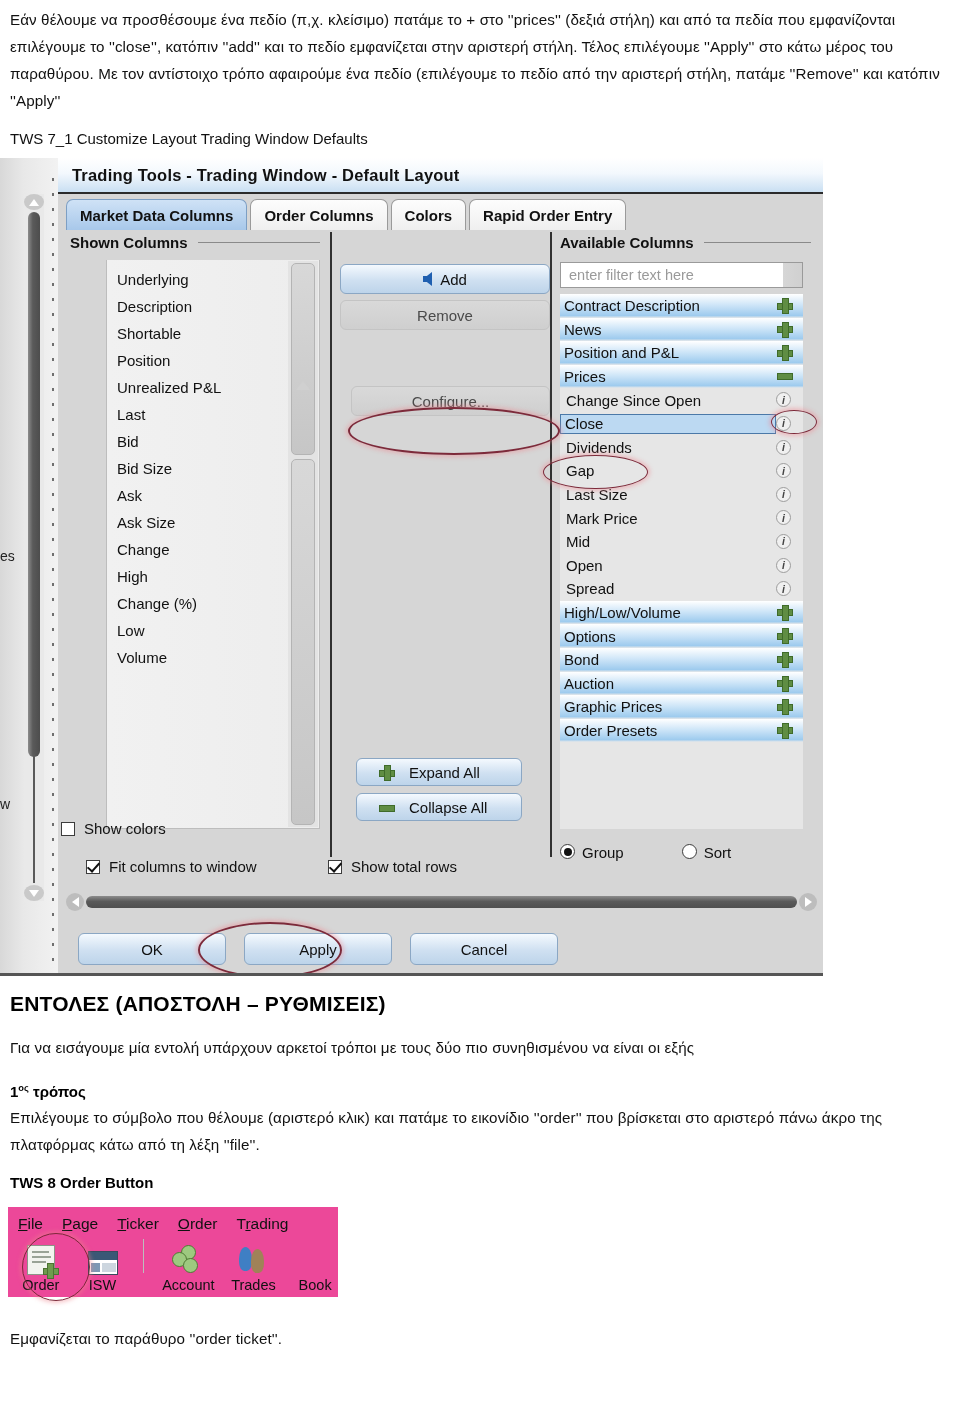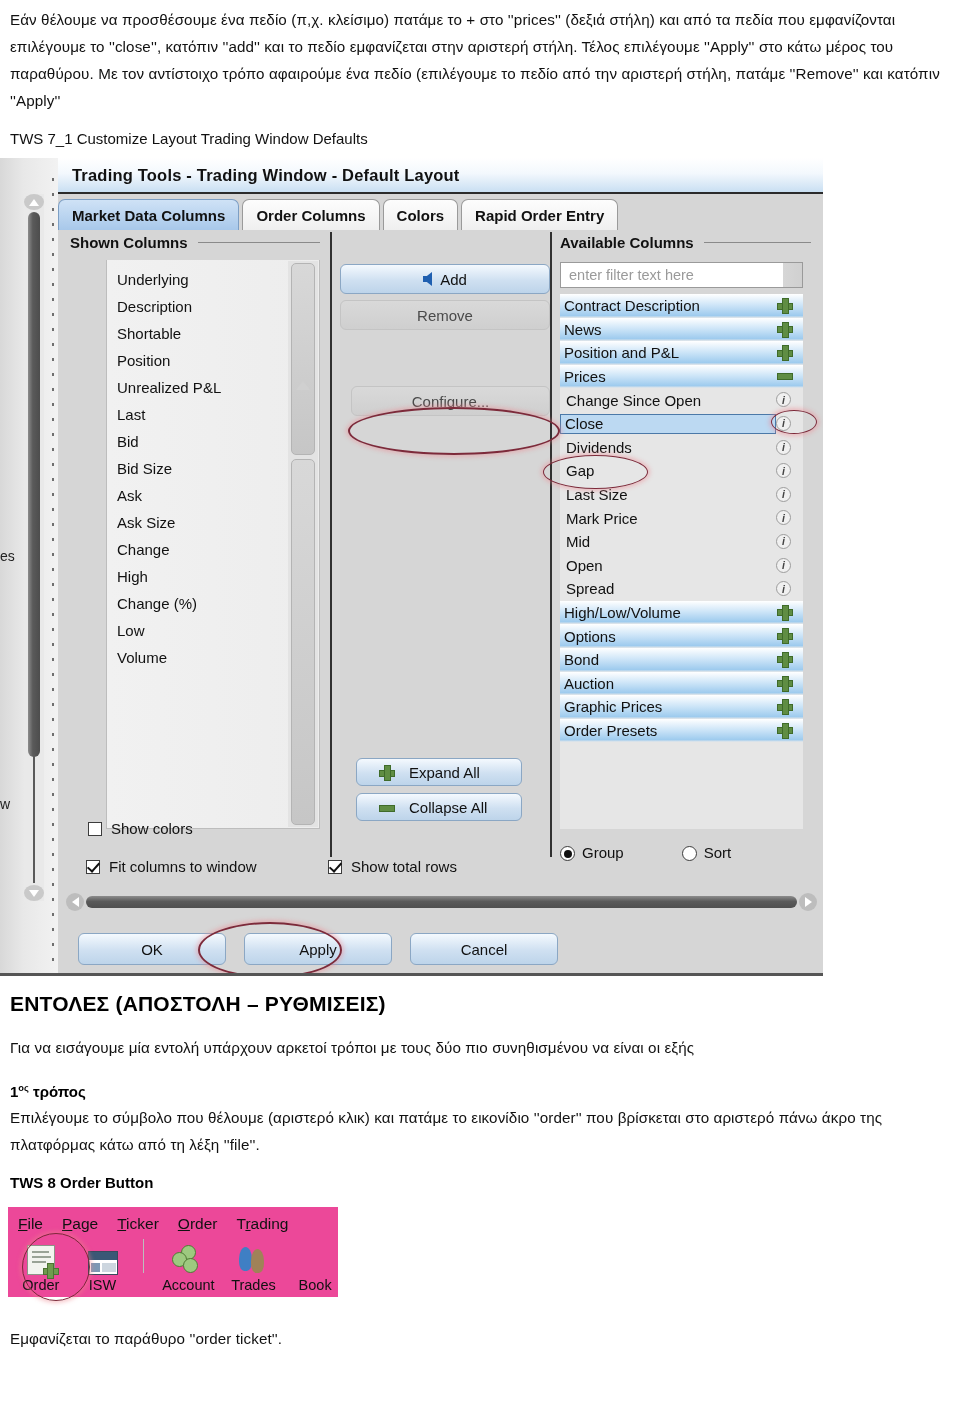--- a/index.html
+++ b/index.html
@@ -103,21 +103,21 @@
   .dlg-title {
     height:36px;
     background:linear-gradient(to bottom,#ffffff 0%,#f3f8fd 45%,#c9dff2 100%);
     border-bottom:2px solid #2b2b2b;
     display:flex; align-items:center;
     padding-left:14px;
     font-size:16.5px; font-weight:bold; color:#111;
     letter-spacing:0.2px;
   }
 
-  .tabbar { position:relative; height:36px; padding-left:0; display:flex; align-items:flex-end; }
+  .tabbar { position:relative; height:36px; padding-left:8px; display:flex; align-items:flex-end; }
   .tab {
     height:31px; padding:0 13px;
     display:flex; align-items:center;
     font-size:15px; font-weight:bold; color:#111;
     background:linear-gradient(to bottom,#fdfdfd,#efefef);
     border:1px solid #9a9a9a; border-bottom:none;
     border-radius:7px 7px 0 0;
     margin-right:3px;
     white-space:nowrap;
   }
@@ -244,30 +244,30 @@
     width:15px;height:15px;border-radius:50%;
     border:1px solid #9d9d9d; background:#f0f0f0;
     font-size:10.5px; font-weight:bold; color:#444;
     display:flex; align-items:center; justify-content:center;
     font-style:italic;
   }
   .radio-row {
     position:absolute; left:502px; bottom:26px; display:flex; gap:58px; align-items:center;
     font-size:15px; color:#111;
   }
-  .radio { display:flex; align-items:flex-end; gap:7px; }
+  .radio { display:flex; align-items:flex-start; gap:7px; }
   .rdo {
     width:15px;height:15px;border-radius:50%;
     border:1.5px solid #3c3c3c; background:#fff;
     display:flex; align-items:center; justify-content:center;
   }
   .rdo.on::after { content:""; width:8px;height:8px;border-radius:50%;background:#111; }
 
   
-  .chk-row { position:absolute; left:30px; font-size:15px; color:#111; display:flex; align-items:center; gap:9px; }
+  .chk-row { position:absolute; left:3px; font-size:15px; color:#111; display:flex; align-items:center; gap:9px; }
   .cbx { width:14px;height:14px;border:1.5px solid #3c3c3c;background:#fff;position:relative; }
   .cbx.on::after{
     content:""; position:absolute; left:3px; top:-1px; width:5px;height:10px;
     border:solid #111; border-width:0 2px 2px 0; transform:rotate(42deg);
   }
   .hsb {
     position:absolute; left:8px; right:6px; height:18px;
     display:flex; align-items:center;
   }
   .hsb .arw {

